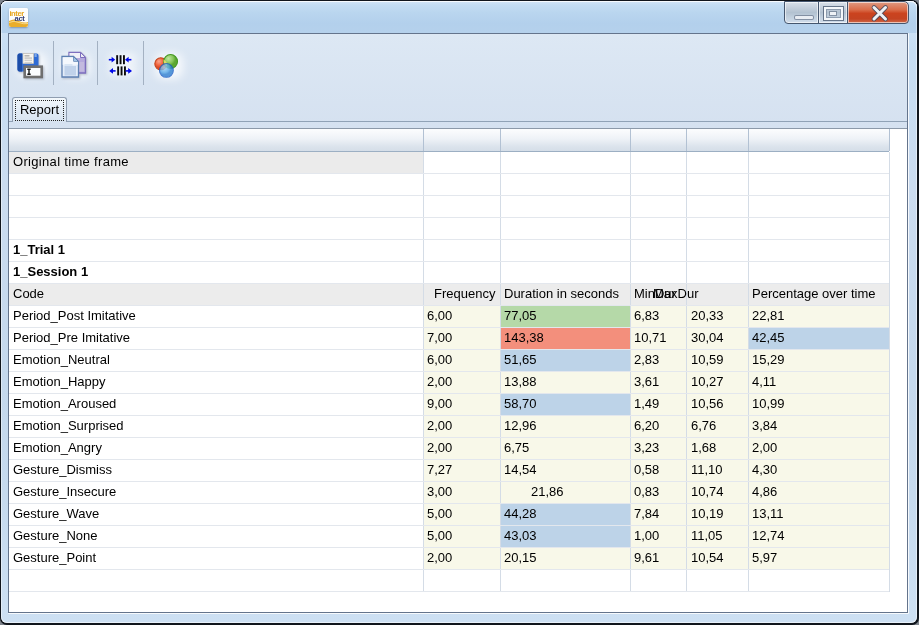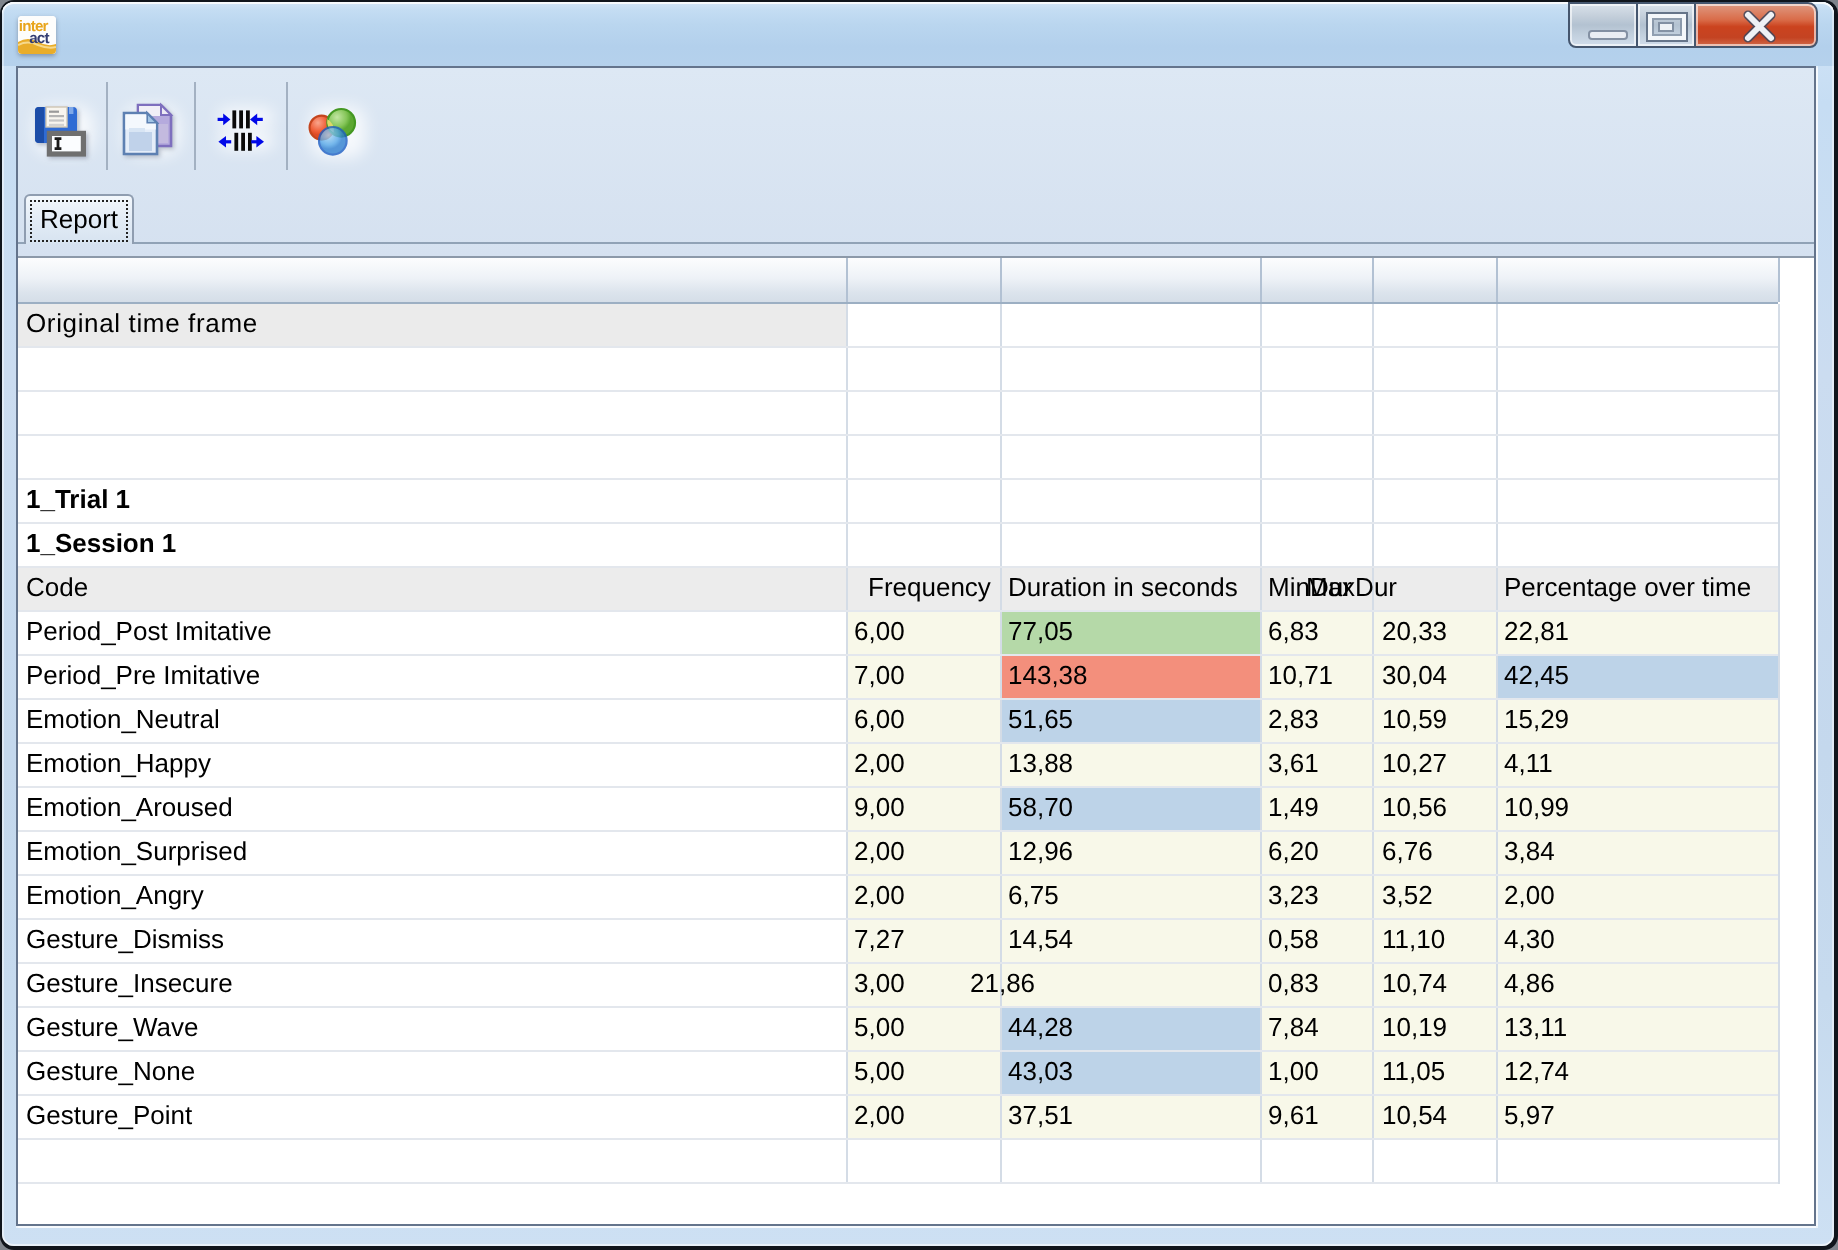--- a/index.html
+++ b/index.html
@@ -256,46 +256,46 @@
     <div class="cell" style="left:4px;top:286px">Emotion_Surprised</div>
     <div class="cell" style="left:418px;top:286px">2,00</div>
     <div class="cell" style="left:495px;top:286px">12,96</div>
     <div class="cell" style="left:625px;top:286px">6,20</div>
     <div class="cell" style="left:682px;top:286px">6,76</div>
     <div class="cell" style="left:743px;top:286px">3,84</div>
     <div class="cell" style="left:4px;top:308px">Emotion_Angry</div>
     <div class="cell" style="left:418px;top:308px">2,00</div>
     <div class="cell" style="left:495px;top:308px">6,75</div>
     <div class="cell" style="left:625px;top:308px">3,23</div>
-    <div class="cell" style="left:682px;top:308px">3,52</div>
+    <div class="cell" style="left:682px;top:308px">1,68</div>
     <div class="cell" style="left:743px;top:308px">2,00</div>
     <div class="cell" style="left:4px;top:330px">Gesture_Dismiss</div>
     <div class="cell" style="left:418px;top:330px">7,27</div>
     <div class="cell" style="left:495px;top:330px">14,54</div>
     <div class="cell" style="left:625px;top:330px">0,58</div>
     <div class="cell" style="left:682px;top:330px">11,10</div>
     <div class="cell" style="left:743px;top:330px">4,30</div>
     <div class="cell" style="left:4px;top:352px">Gesture_Insecure</div>
     <div class="cell" style="left:418px;top:352px">3,00</div>
-    <div class="cell" style="left:476px;top:352px">21,86</div>
+    <div class="cell" style="left:522px;top:352px">21,86</div>
     <div class="cell" style="left:625px;top:352px">0,83</div>
     <div class="cell" style="left:682px;top:352px">10,74</div>
     <div class="cell" style="left:743px;top:352px">4,86</div>
     <div class="cell" style="left:4px;top:374px">Gesture_Wave</div>
     <div class="cell" style="left:418px;top:374px">5,00</div>
     <div class="cell" style="left:495px;top:374px">44,28</div>
     <div class="cell" style="left:625px;top:374px">7,84</div>
     <div class="cell" style="left:682px;top:374px">10,19</div>
     <div class="cell" style="left:743px;top:374px">13,11</div>
     <div class="cell" style="left:4px;top:396px">Gesture_None</div>
     <div class="cell" style="left:418px;top:396px">5,00</div>
     <div class="cell" style="left:495px;top:396px">43,03</div>
     <div class="cell" style="left:625px;top:396px">1,00</div>
     <div class="cell" style="left:682px;top:396px">11,05</div>
     <div class="cell" style="left:743px;top:396px">12,74</div>
     <div class="cell" style="left:4px;top:418px">Gesture_Point</div>
     <div class="cell" style="left:418px;top:418px">2,00</div>
-    <div class="cell" style="left:495px;top:418px">37,51</div>
+    <div class="cell" style="left:495px;top:418px">20,15</div>
     <div class="cell" style="left:625px;top:418px">9,61</div>
     <div class="cell" style="left:682px;top:418px">10,54</div>
     <div class="cell" style="left:743px;top:418px">5,97</div>
   </div>
 </div>
 
 </body></html>

